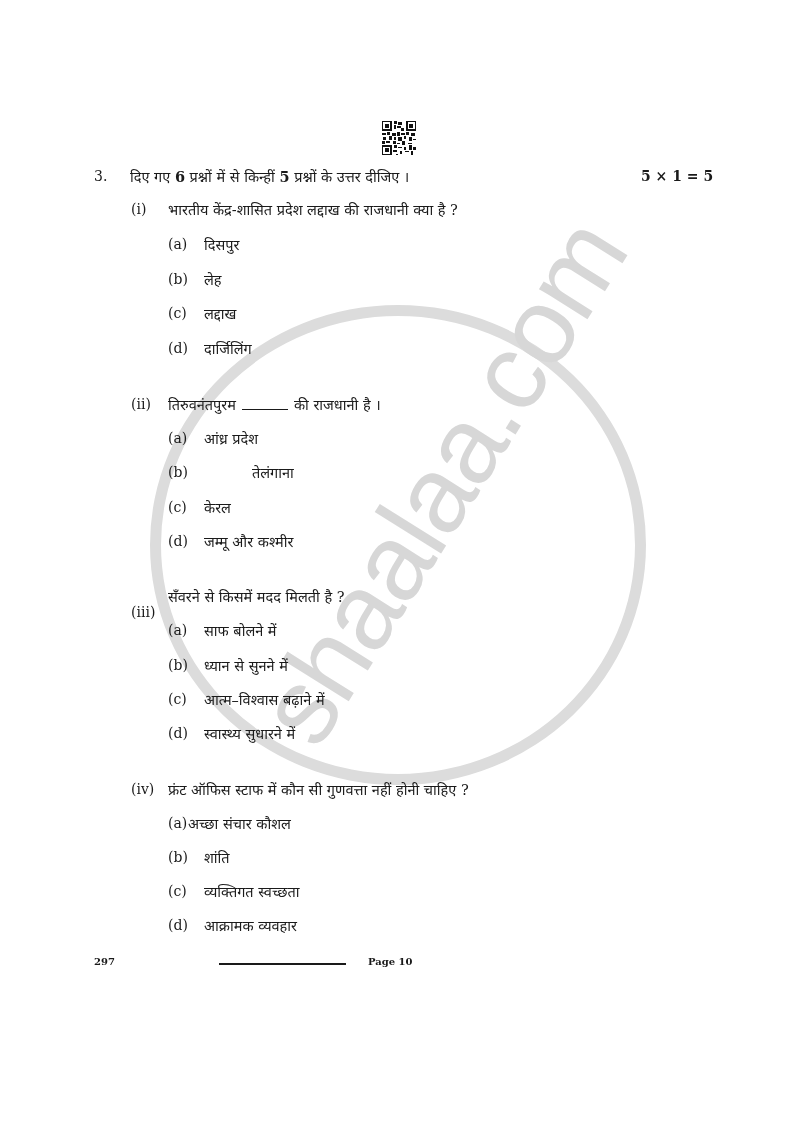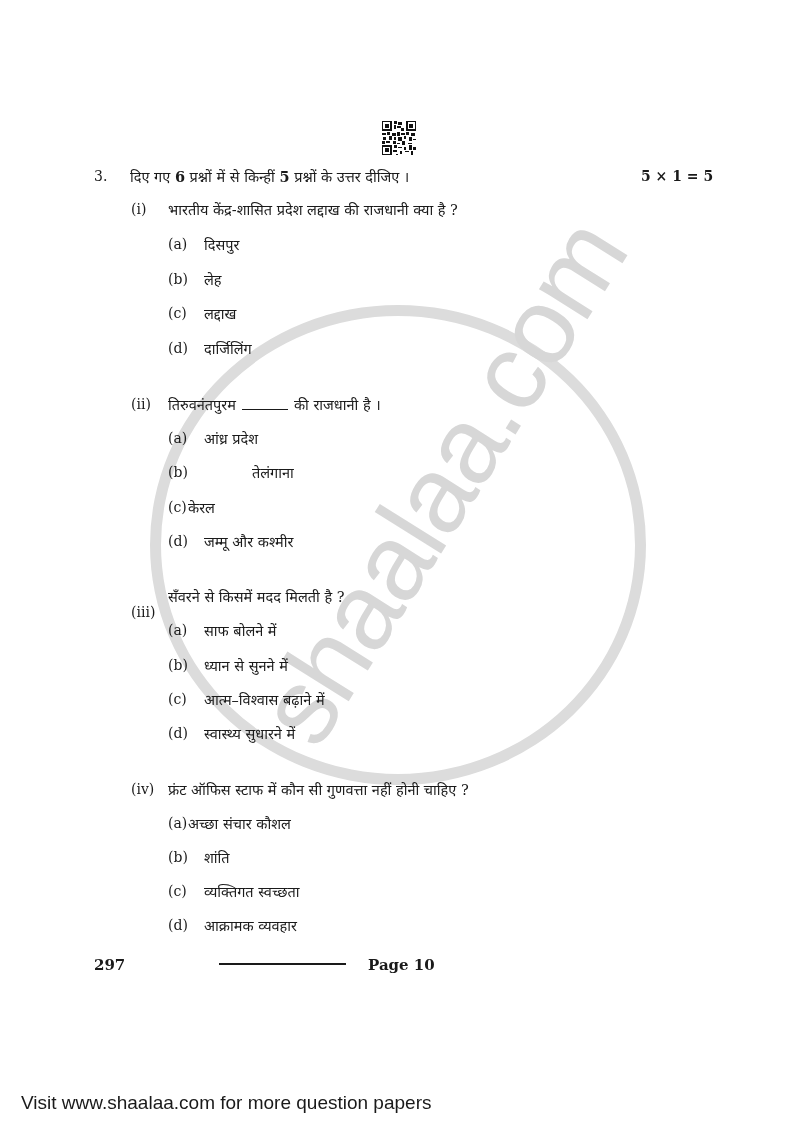--- a/index.html
+++ b/index.html
@@ -71,21 +71,21 @@
     .sub-label { font-size: 14px; }
     .opt-label { font-size: 14px; }
     .blank {
       display: inline-block;
       width: 46px;
       border-bottom: 1px solid #1a1a1a;
       margin: 0 6px;
       height: 10px;
     }
     .footer-code, .footer-page {
-      font-size: 15px;
+      font-size: 10px;
       font-weight: bold;
     }
     .footer-rule {
       position: absolute;
       left: 219px;
       top: 963px;
       width: 127px;
       height: 2px;
       background: #1a1a1a;
     }
@@ -178,21 +178,21 @@
     <div class="abs text" style="left:204px; top:338px;font-family:Liberation Mono, monospace;">दार्जिलिंग</div>
 
     <div class="abs sub-label" style="left:131px; top:396px;">(ii)</div>
     <div class="abs text" style="left:168px; top:394px;"><span>तिरुवनंतपुरम</span><span class="blank"></span><span>की राजधानी है ।</span></div>
 
     <div class="abs opt-label" style="left:168px; top:430px;">(a)</div>
     <div class="abs text" style="left:204px; top:428px;">आंध्र प्रदेश</div>
     <div class="abs opt-label" style="left:168px; top:464px;">(b)</div>
     <div class="abs text" style="left:204px; top:462px;margin-left:48px;">तेलंगाना</div>
     <div class="abs opt-label" style="left:168px; top:499px;">(c)</div>
-    <div class="abs text" style="left:188px; top:497px;">केरल</div>
+    <div class="abs text" style="left:204px; top:497px;">केरल</div>
     <div class="abs opt-label" style="left:168px; top:533px;">(d)</div>
     <div class="abs text" style="left:204px; top:531px;">जम्मू और कश्मीर</div>
 
     <div class="abs sub-label" style="left:131px; top:588px;margin-top:16px;">(iii)</div>
     <div class="abs text" style="left:168px; top:586px;">सँवरने से किसमें मदद मिलती है ?</div>
 
     <div class="abs opt-label" style="left:168px; top:622px;">(a)</div>
     <div class="abs text" style="left:204px; top:620px;">साफ बोलने में</div>
     <div class="abs opt-label" style="left:168px; top:657px;">(b)</div>
     <div class="abs text" style="left:204px; top:655px;">ध्यान से सुनने में</div>
@@ -211,14 +211,13 @@
     <div class="abs opt-label" style="left:168px; top:883px;">(c)</div>
     <div class="abs text" style="left:204px; top:881px;">व्यक्तिगत स्वच्छता</div>
     <div class="abs opt-label" style="left:168px; top:917px;">(d)</div>
     <div class="abs text" style="left:204px; top:915px;">आक्रामक व्यवहार</div>
 
     <div class="abs footer-code" style="left:94px; top:956px;">297</div>
     <div class="footer-rule"></div>
     <div class="abs footer-page" style="left:368px; top:956px;">Page 10</div>
   </div>
 
-  <div class="promo">Visit www.shaalaa.com for more question papers</div>
 </div>
 
 </body></html>

